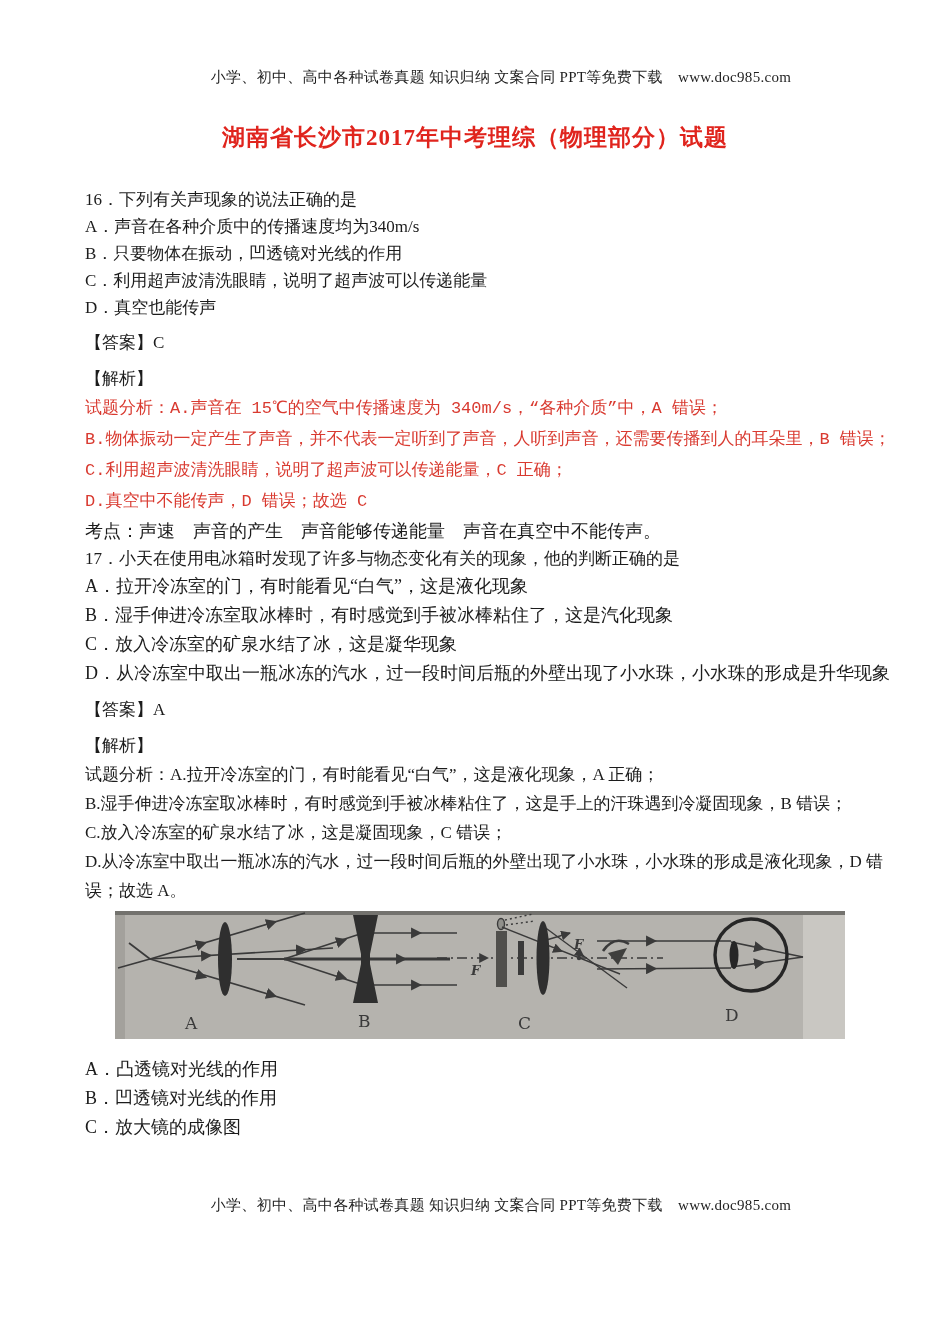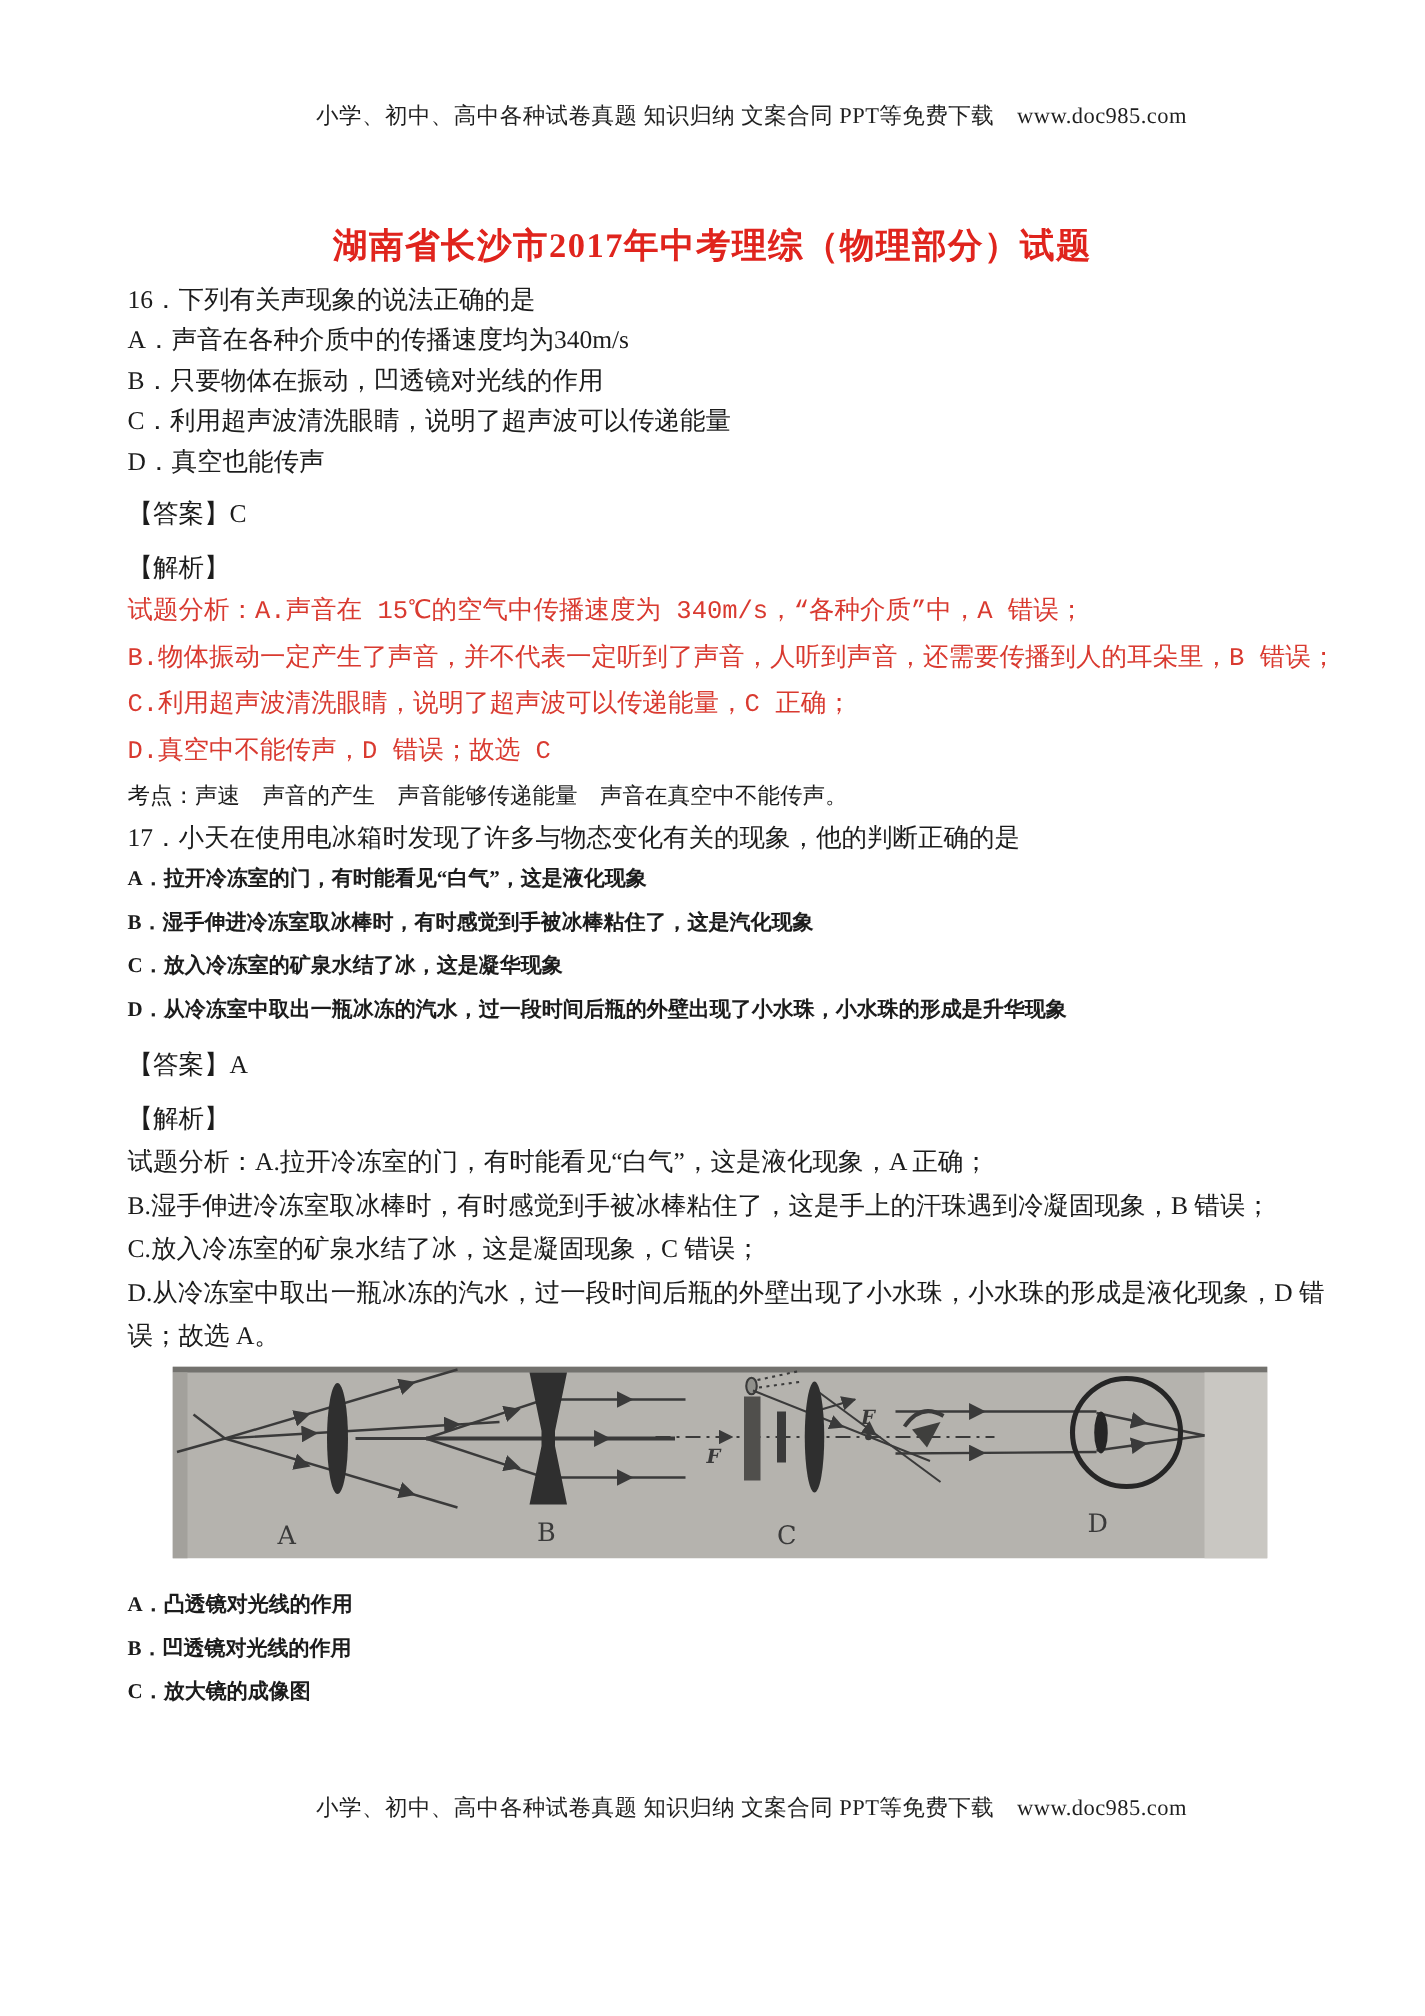--- a/index.html
+++ b/index.html
@@ -7,29 +7,29 @@
     position:relative;width:950px;height:1344px;background:#ffffff;overflow:hidden;
     font-family:"Liberation Serif","DejaVu Serif",serif;color:#1c1c1c;
   }
   .banner{
     position:absolute;left:0;width:950px;text-align:center;
     font-size:15px;color:#1f1f1f;letter-spacing:.3px;padding-left:26px;
   }
   .banner.top{top:68px;}
   .banner.bottom{top:1196px;}
   .doc-title{
-    position:absolute;top:148px;left:0;width:950px;margin:0;text-align:center;
+    position:absolute;top:122px;left:0;width:950px;margin:0;text-align:center;
     font-size:23px;font-weight:bold;color:#e0241d;letter-spacing:1px;
   }
   .content{position:absolute;top:186px;left:85px;width:806px;}
   .ln{font-size:17px;line-height:27px;}
-  .opt{font-size:14px;line-height:29px;font-weight:bold;}
+  .opt{font-size:18px;line-height:29px;}
   .mark{font-size:17px;line-height:28px;margin-top:8px;}
   .red{color:#d93a30;font-size:17px;line-height:31px;font-family:Liberation Mono, monospace;}
-  .kd{font-size:15px;line-height:28px;}
+  .kd{font-size:18px;line-height:28px;}
   .para{font-size:17px;line-height:29px;}
   .figure-wrap{margin-top:6px;margin-left:30px;}
   .after-fig{margin-top:12px;}
   svg text{font-family:"DejaVu Serif","Liberation Serif",serif;}
 </style>
 </head>
 <body>
 
 <div class="page">
 

